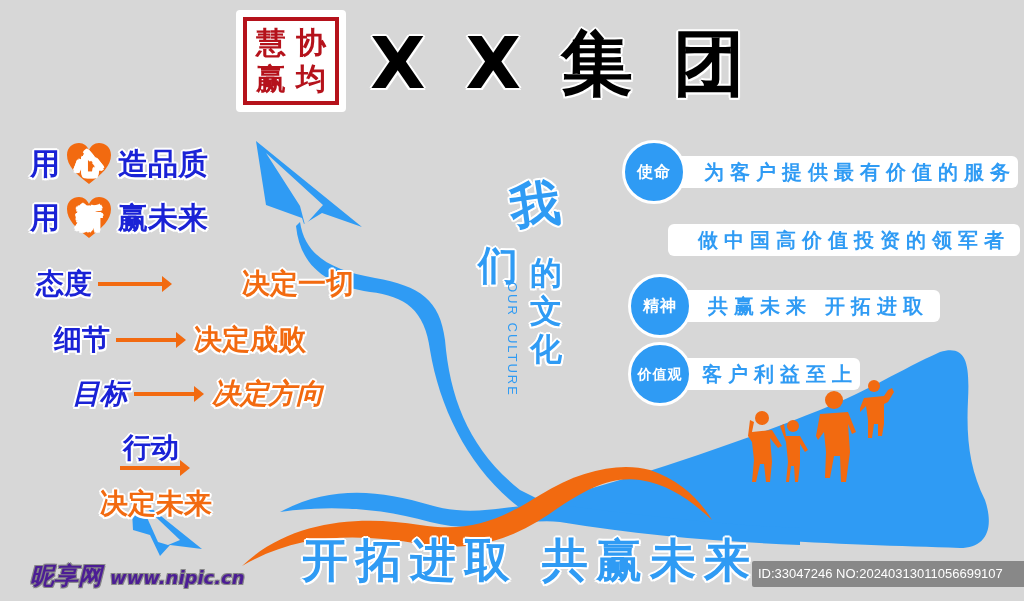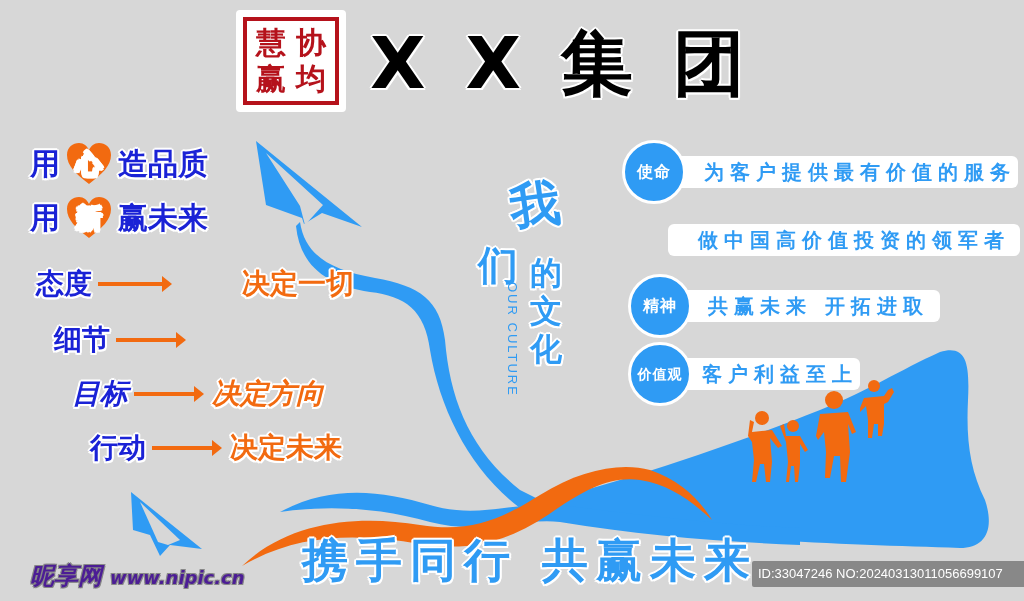--- a/index.html
+++ b/index.html
@@ -164,30 +164,31 @@
 </div>
 
 <div class="abs principle stroke-white" style="left:36px;top:266px;">
   <span class="k">态度</span>
   <span class="arrow" style="width:66px;"></span>
   <span class="v" style="margin-left:72px;">决定一切</span>
 </div>
 <div class="abs principle stroke-white" style="left:54px;top:322px;">
   <span class="k">细节</span>
   <span class="arrow" style="width:62px;"></span>
+  <span class="v" style="margin-left:10px;">决定成败</span>
 </div>
 <div class="abs principle stroke-white" style="left:72px;top:376px;font-style:italic;">
   <span class="k">目标</span>
   <span class="arrow" style="width:62px;"></span>
   <span class="v" style="margin-left:10px;">决定方向</span>
 </div>
-<div class="abs principle stroke-white" style="left:90px;top:430px;">
+<div class="abs principle stroke-white" style="left:90px;top:430px;flex-direction:column;">
   <span class="k">行动</span>
   <span class="arrow" style="width:62px;"></span>
-  <span class="v" style="margin-left:10px;">决定未来</span>
+  <span class="v" style="margin-left:10px;margin-top:16px;">决定未来</span>
 </div>
 
 <div class="abs culture-big stroke-white" style="left:510px;top:172px;font-size:50px;transform:rotate(-8deg);">我</div>
 <div class="abs culture-big stroke-white" style="left:478px;top:238px;font-size:40px;">们</div>
 <div class="abs culture-big stroke-white" style="left:530px;top:252px;font-size:32px;">的</div>
 <div class="abs culture-big stroke-white" style="left:530px;top:290px;font-size:32px;">文</div>
 <div class="abs culture-big stroke-white" style="left:530px;top:328px;font-size:32px;">化</div>
 <div class="abs our-culture">OUR CULTURE</div>
 
 <div class="abs vrow" style="left:622px;top:148px;width:400px;">
@@ -199,18 +200,18 @@
 </div>
 <div class="abs vrow" style="left:628px;top:282px;width:320px;">
   <div class="vbar" style="left:40px;width:272px;padding-left:40px;box-sizing:border-box;">共赢未来  开拓进取</div>
   <div class="vcircle" style="left:0;">精神</div>
 </div>
 <div class="abs vrow" style="left:628px;top:350px;width:260px;">
   <div class="vbar" style="left:40px;width:192px;padding-left:34px;box-sizing:border-box;">客户利益至上</div>
   <div class="vcircle" style="left:0;font-size:14px;">价值观</div>
 </div>
 
-<div class="abs bottom-slogan stroke-white">携手同行  共赢未来</div>
+<div class="abs bottom-slogan stroke-white">开拓进取  共赢未来</div>
 
 <div class="abs watermark">
   <span>昵享网</span><span class="url">www.nipic.cn</span>
 </div>
 <div class="abs idbar">ID:33047246 NO:20240313011056699107</div>
 
 </body></html>

